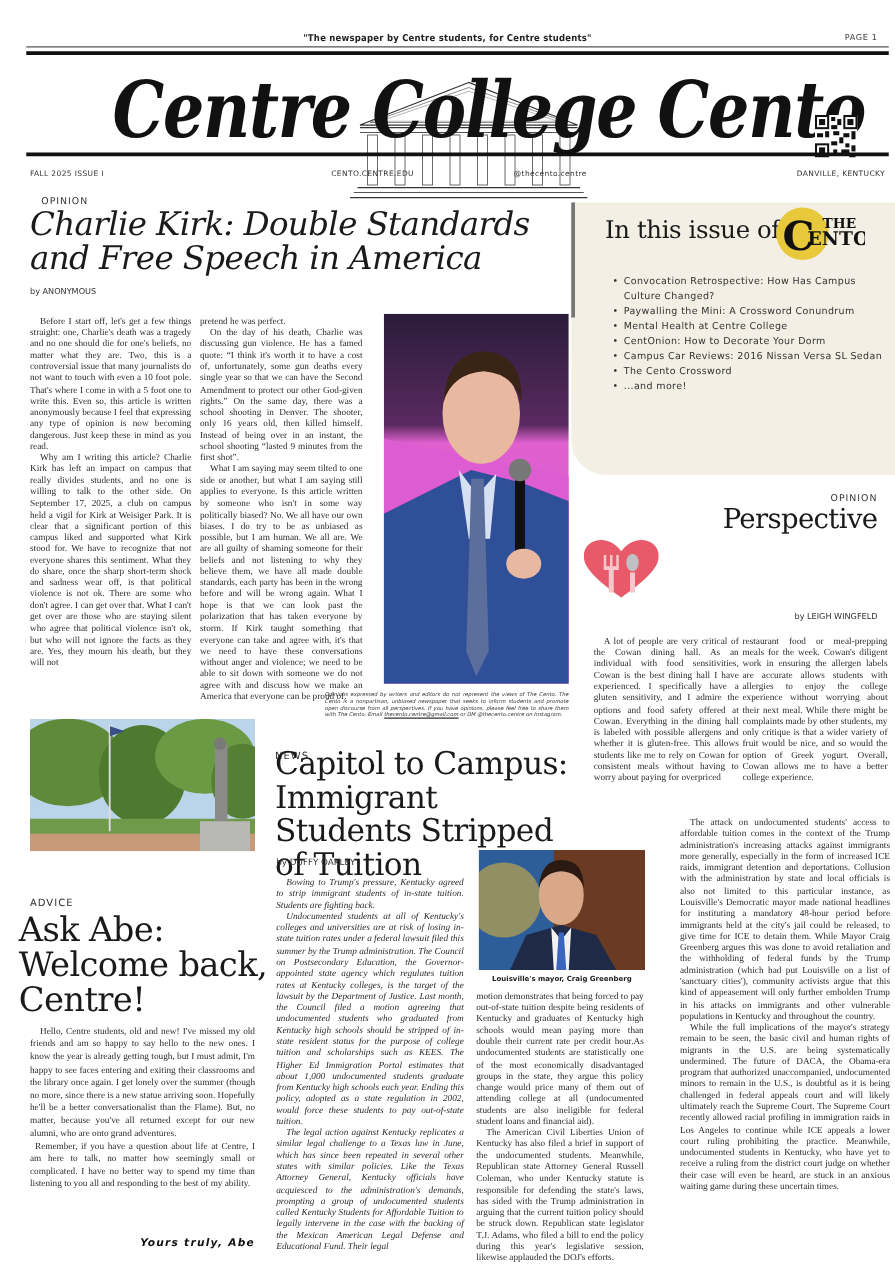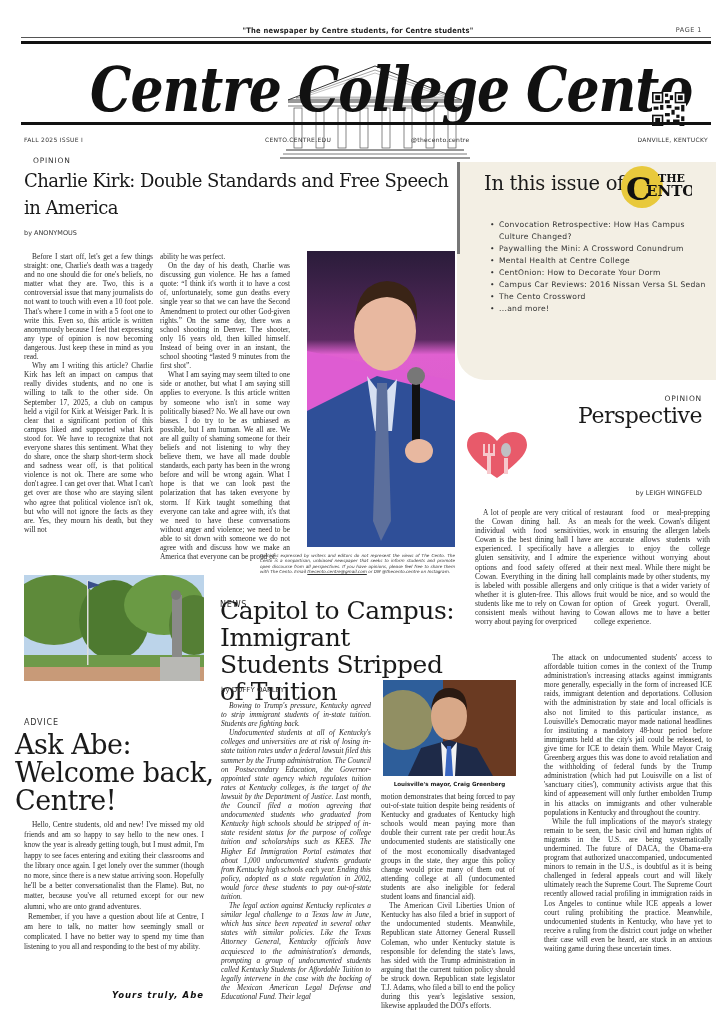--- a/index.html
+++ b/index.html
@@ -20,21 +20,21 @@
   
   .kicker { font-family: "DejaVu Sans", sans-serif; font-size: 7.5px; letter-spacing: 0.8px; color: #333; }
   .headline { font-family: "DejaVu Serif", serif; color: #1a1a1a; font-weight: normal; letter-spacing: -0.5px; }
   .byline { font-family: "DejaVu Sans", sans-serif; font-size: 6.5px; color: #333; }
   .body { font-family: "Liberation Serif", serif; font-size: 7.4px; line-height: 9.1px; text-align: justify; color: #2a2a2a; }
   .body p { text-indent: 8px; }
   .body p + p { }
 
   
   .ck-kicker { left: 33px; top: 156px; }
-  .ck-head { left: 24px; top: 167px; width: 440px; font-size: 18px; line-height: 27px; }
+  .ck-head { left: 24px; top: 167px; width: 440px; font-size: 26px; line-height: 27px; font-style: italic; }
   .ck-by { left: 24px; top: 229px; }
   .ck-col1 { left: 24px; top: 252px; width: 129px; }
   .ck-col2 { left: 160px; top: 252px; width: 130px; }
   .ck-photo { left: 307px; top: 251px; width: 148px; height: 296px; overflow: hidden; }
   .disclaimer { left: 260px; top: 553px; width: 195px; font-family: "DejaVu Sans", sans-serif; font-style: italic; font-size: 4.2px; line-height: 5.4px; text-align: justify; color: #333; }
   .disclaimer u { text-decoration: underline; }
 
   
   .issue-box { left: 457px; top: 162px; width: 259px; height: 218px; background: #f3efe4; border-bottom-left-radius: 28px; }
   .issue-bar { left: 457px; top: 162px; width: 3px; height: 92px; background: #777; }
@@ -145,21 +145,21 @@
 <div class="abs subinfo" style="right:8px">DANVILLE, KENTUCKY</div>
 
 <div class="abs kicker ck-kicker">OPINION</div>
 <h1 class="abs headline ck-head">Charlie Kirk: Double Standards and Free Speech in America</h1>
 <div class="abs byline ck-by">by ANONYMOUS</div>
 <div class="abs body ck-col1">
   <p>Before I start off, let's get a few things straight: one, Charlie's death was a tragedy and no one should die for one's beliefs, no matter what they are. Two, this is a controversial issue that many journalists do not want to touch with even a 10 foot pole. That's where I come in with a 5 foot one to write this. Even so, this article is written anonymously because I feel that expressing any type of opinion is now becoming dangerous. Just keep these in mind as you read.</p>
   <p>Why am I writing this article? Charlie Kirk has left an impact on campus that really divides students, and no one is willing to talk to the other side. On September 17, 2025, a club on campus held a vigil for Kirk at Weisiger Park. It is clear that a significant portion of this campus liked and supported what Kirk stood for. We have to recognize that not everyone shares this sentiment. What they do share, once the sharp short-term shock and sadness wear off, is that political violence is not ok. There are some who don't agree. I can get over that. What I can't get over are those who are staying silent who agree that political violence isn't ok, but who will not ignore the facts as they are. Yes, they mourn his death, but they will not</p>
 </div>
 <div class="abs body ck-col2">
-  <p style="text-indent:0">ability he was perfect.</p>
+  <p style="text-indent:0">pretend he was perfect.</p>
   <p>On the day of his death, Charlie was discussing gun violence. He has a famed quote: “I think it's worth it to have a cost of, unfortunately, some gun deaths every single year so that we can have the Second Amendment to protect our other God-given rights.” On the same day, there was a school shooting in Denver. The shooter, only 16 years old, then killed himself. Instead of being over in an instant, the school shooting “lasted 9 minutes from the first shot”.</p>
   <p>What I am saying may seem tilted to one side or another, but what I am saying still applies to everyone. Is this article written by someone who isn't in some way politically biased? No. We all have our own biases. I do try to be as unbiased as possible, but I am human. We all are. We are all guilty of shaming someone for their beliefs and not listening to why they believe them, we have all made double standards, each party has been in the wrong before and will be wrong again. What I hope is that we can look past the polarization that has taken everyone by storm. If Kirk taught something that everyone can take and agree with, it's that we need to have these conversations without anger and violence; we need to be able to sit down with someone we do not agree with and discuss how we make an America that everyone can be proud of.</p>
 </div>
 <svg class="abs ck-photo" viewBox="0 0 148 296" preserveAspectRatio="none">
   <defs>
     <linearGradient id="bgck" x1="0" y1="0" x2="0" y2="1">
       <stop offset="0" stop-color="#2a1c3a"></stop>
         <stop offset="0.3" stop-color="#5a2a60"></stop>
         <stop offset="0.35" stop-color="#e060d0"></stop>
         <stop offset="1" stop-color="#d058c8"></stop>

